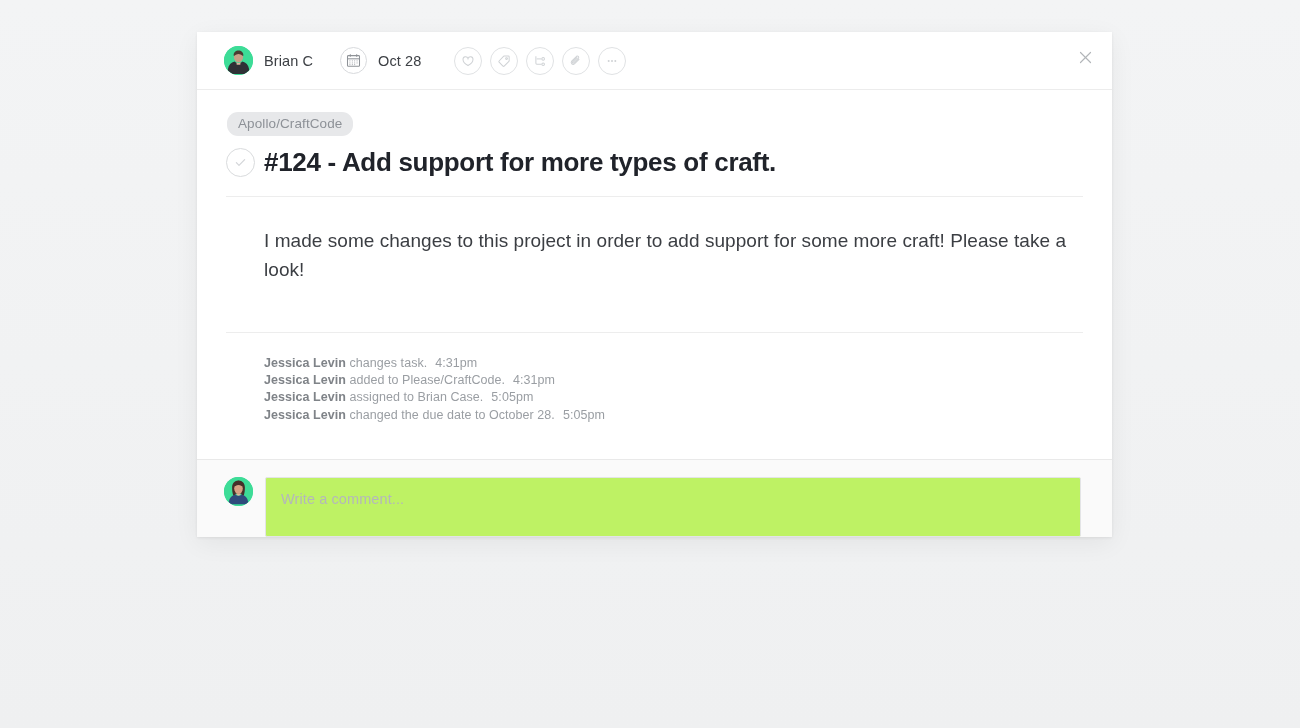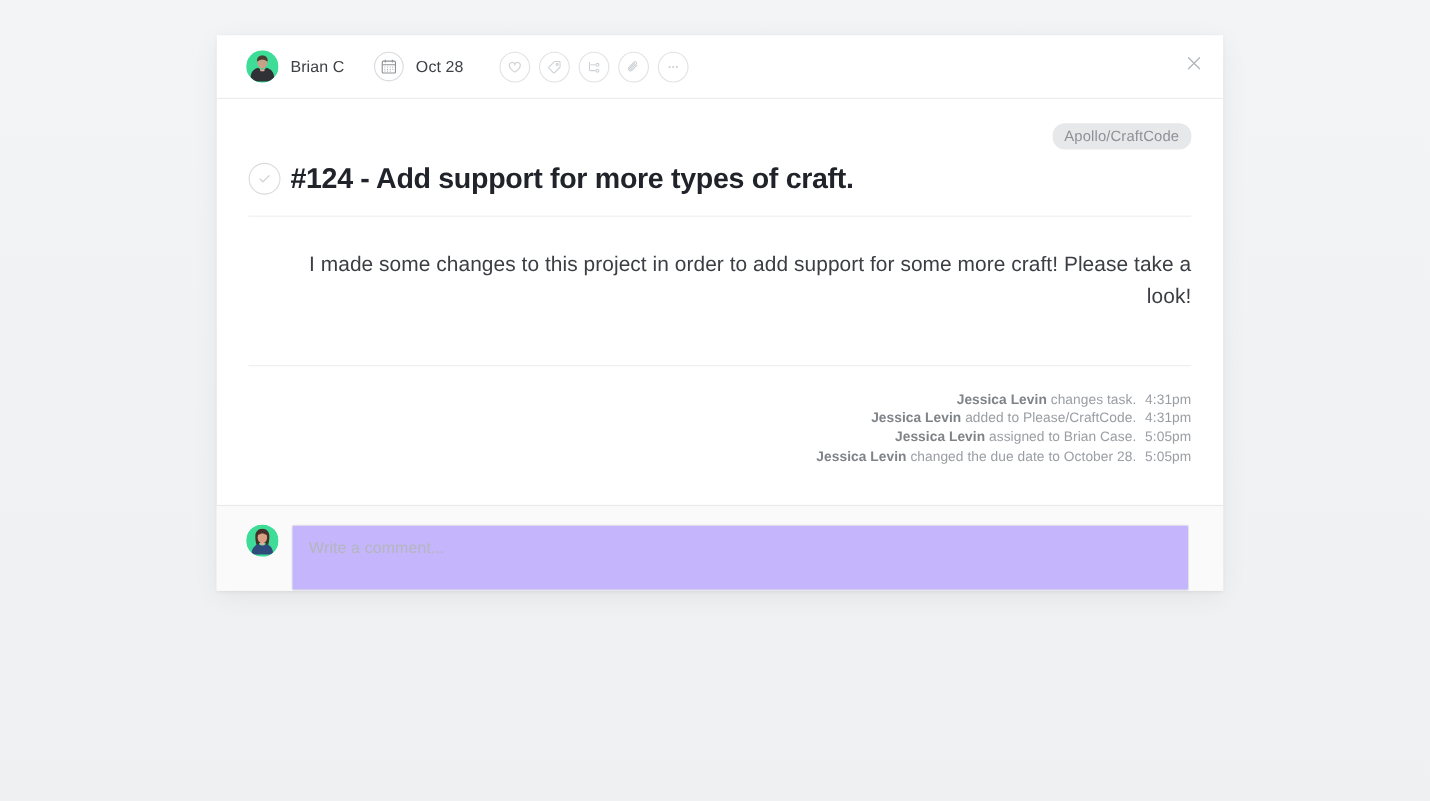--- a/index.html
+++ b/index.html
@@ -115,21 +115,20 @@
     justify-content: center;
     cursor: pointer;
   }
 
   
   .modal-body {
     flex: 1 1 auto;
     padding: 0 29px;
     overflow: hidden;
     position: relative;
-    text-align: right;
   }
 
   .project-pill {
     display: inline-block;
     margin-top: 22px;
     margin-left: 1px;
     background: #e7e8ea;
     color: #8d9197;
     font-size: 13.5px;
     padding: 4px 11px 5px;
@@ -235,21 +234,21 @@
     overflow: hidden;
     flex: 0 0 29px;
     background: #3ddc97;
   }
   .comment-avatar svg { display: block; width: 100%; height: 100%; }
 
   .comment-input {
     margin-left: 12px;
     flex: 1 1 auto;
     height: 60px;
-    background: #c4b5fd;
+    background: #bef264;
     border: 1px solid #e3e4e6;
     border-radius: 2px;
     font-family: "Liberation Sans", sans-serif;
     font-size: 14.5px;
     color: #3b3e43;
     padding: 13px 15px;
     resize: none;
     outline: none;
     letter-spacing: 0.1px;
   }

